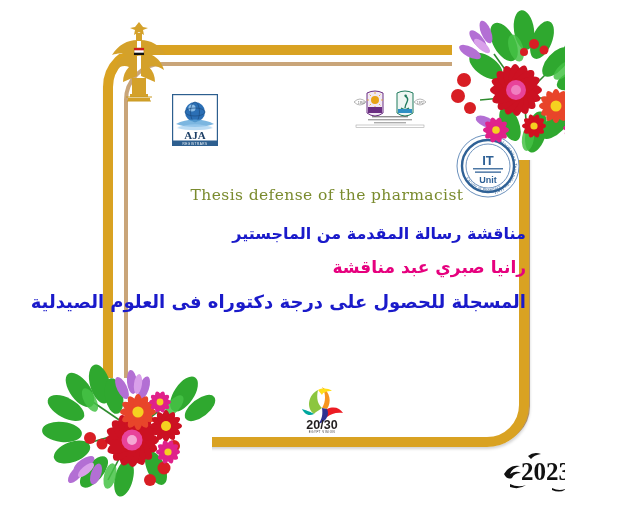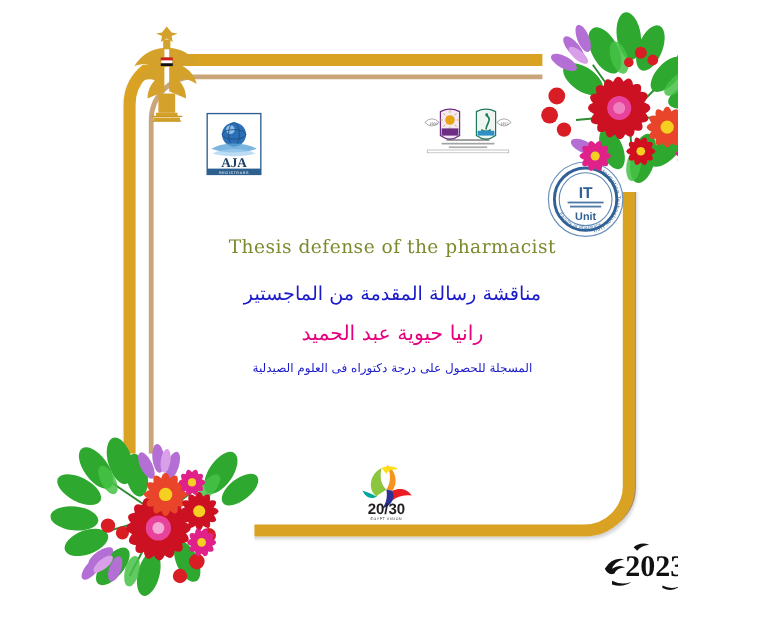--- a/index.html
+++ b/index.html
@@ -125,52 +125,53 @@
     top: 450px;
     width: 96px;
     height: 44px;
     z-index: 10;
   }
 
   
   .text-block {
     position: absolute;
     left: 128px;
-    top: 197px;
+    top: 186px;
     width: 398px;
     text-align: center;
     z-index: 5;
   }
   .line-english {
     font-family: "DejaVu Serif", serif;
     font-size: 15.5px;
     color: #7a8b2e;
     letter-spacing: 0.4px;
     margin: 0 0 20px 0;
     white-space: nowrap;
   }
   .line-ar {
     direction: rtl;
     font-family: "DejaVu Sans", sans-serif;
-    font-weight: normal;
+    font-weight: bold;
     margin: 0;
     white-space: nowrap;
+    text-align: right;
   }
   .ar-1 {
     font-size: 16px;
     color: #1a1aca;
     margin-bottom: 14px;
   }
   .ar-name {
     font-size: 17px;
     color: #e6007e;
     margin-bottom: 14px;
   }
   .ar-3 {
-    font-size: 10px;
+    font-size: 18px;
     color: #1a1aca;
     margin-bottom: 8px;
   }
   .ar-4 {
     font-size: 15.5px;
     color: #1a1aca;
   }
 </style>
 </head>
 <body>
@@ -534,21 +535,21 @@
         <circle cx="130" cy="96" r="3.6" fill="#f5d020"></circle>
       </g>
     </g>
   </svg>
 
   <div class="text-block">
     <div class="line-english">Thesis defense of the pharmacist</div>
 
     <div class="line-ar ar-1">مناقشة رسالة المقدمة من الماجستير</div>
 
-    <div class="line-ar ar-name">رانيا حيوية عبد الحميد</div>
+    <div class="line-ar ar-name">رانيا صبري عبد مناقشة</div>
 
     <div class="line-ar ar-3">المسجلة للحصول على درجة دكتوراه فى العلوم الصيدلية</div>
 
   </div>
 
   <svg class="year-mark" viewBox="0 0 96 44">
 
     <g fill="#111111">
       <path d="M6 24 q6 -10 16 -8 q-8 2 -10 8 q6 -4 11 -1 q-7 0 -9 5 q-5 2 -8 -4 z"></path>
       <path d="M12 34 q8 4 16 1 q-7 5 -16 2 z"></path>

